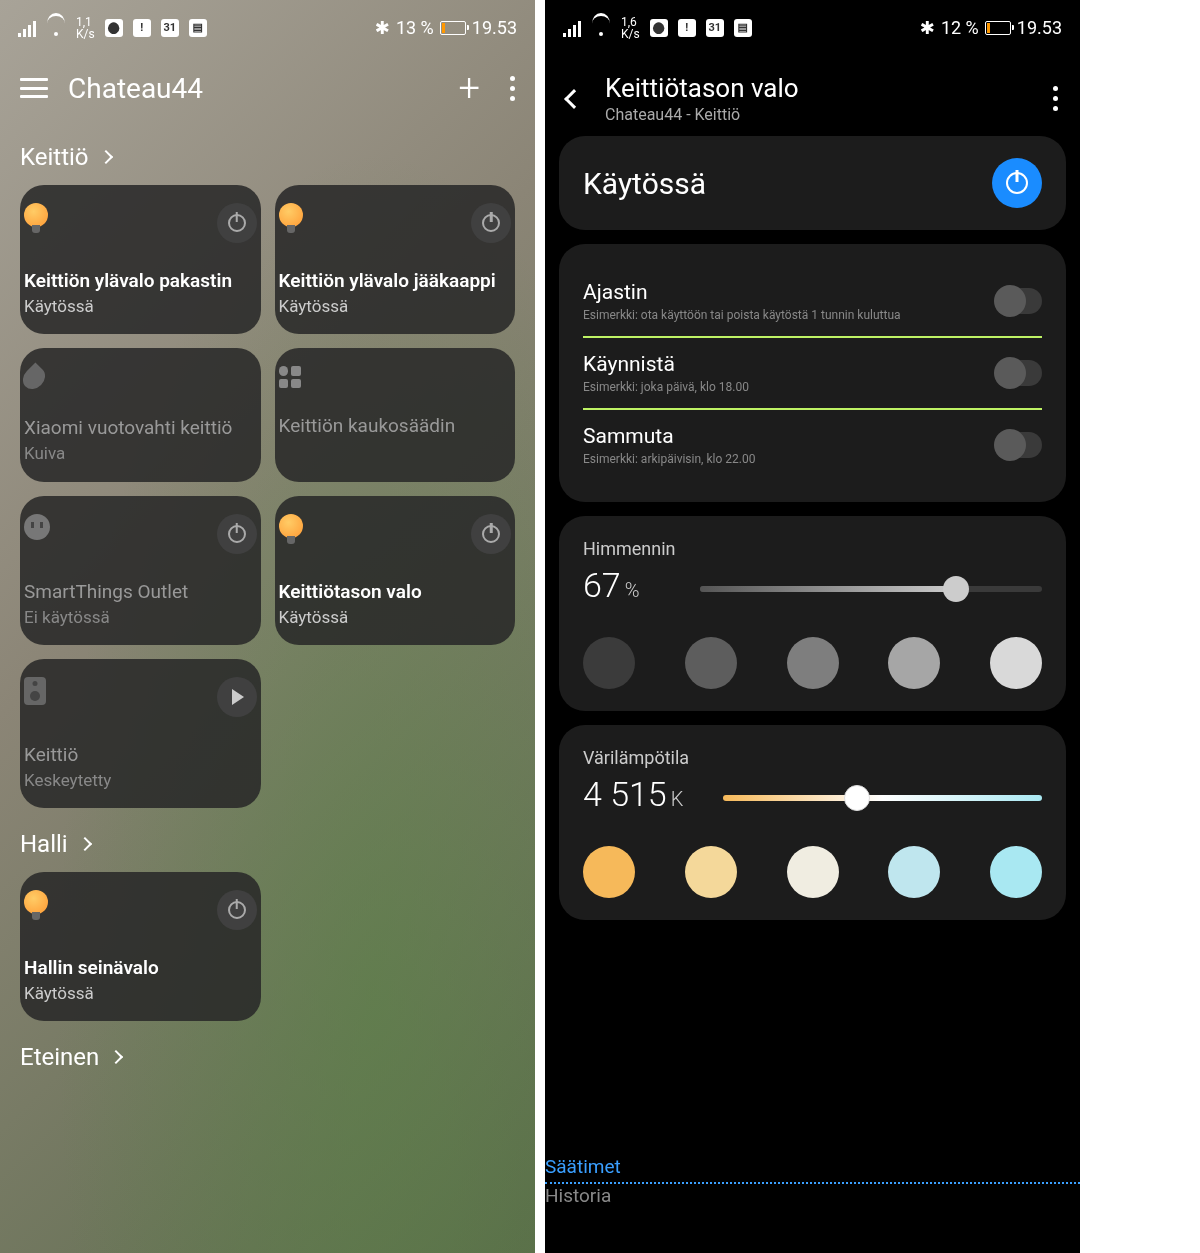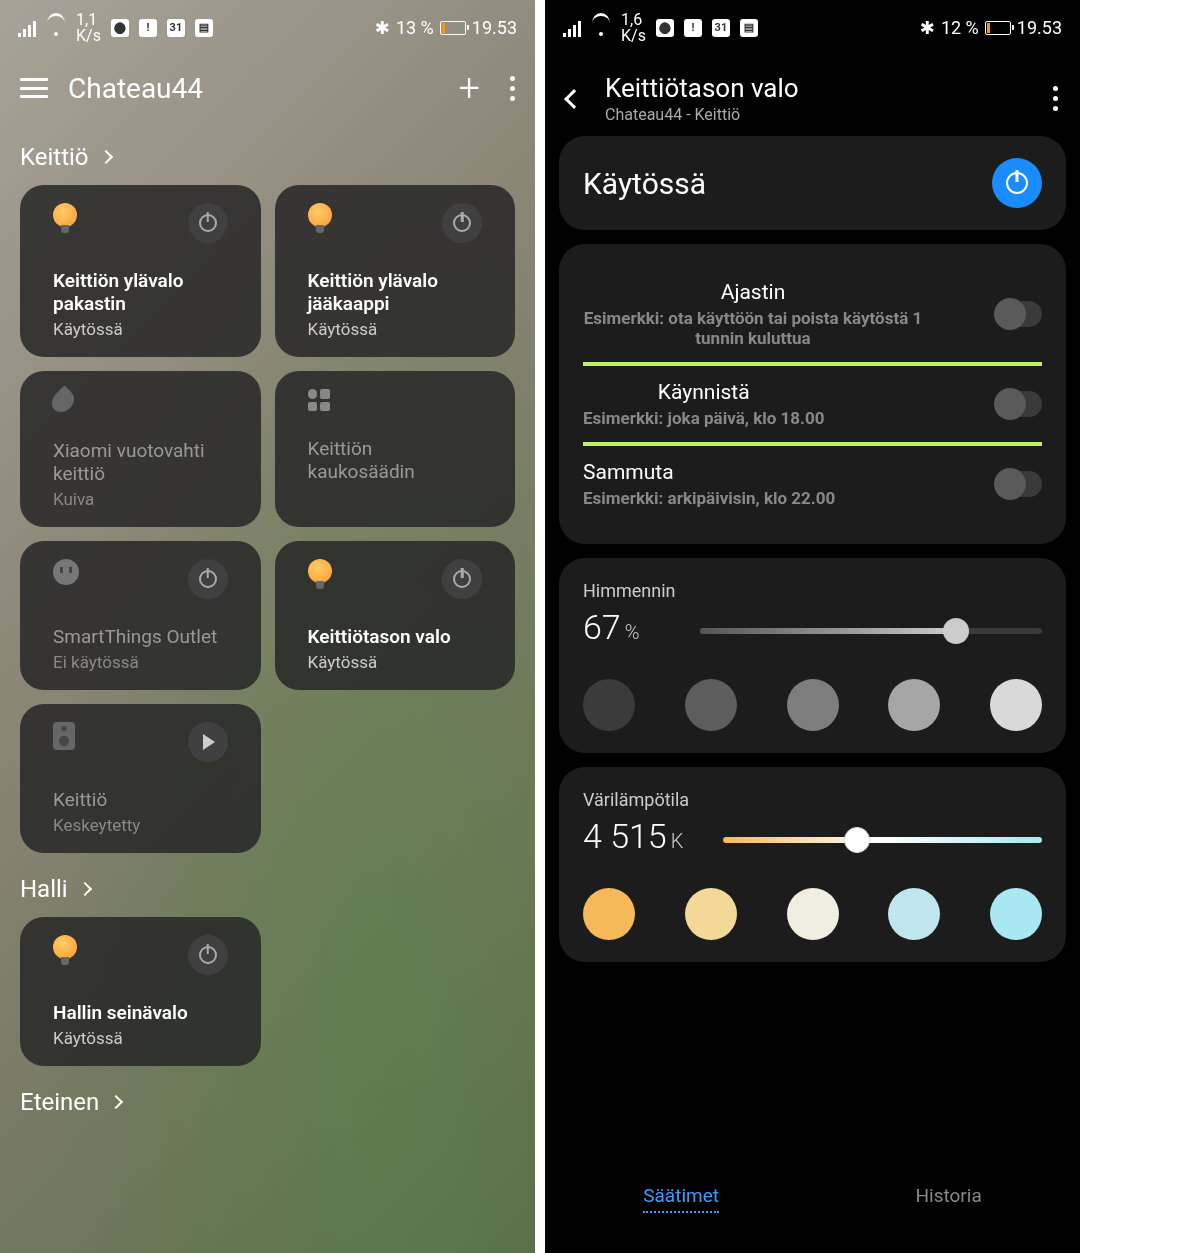--- a/index.html
+++ b/index.html
@@ -11,41 +11,41 @@
   
   .statusbar { display: flex; align-items: center; height: 55px; padding: 0 18px; color: #fff; font-size: 17px; position: relative; z-index: 10; }
   .statusbar .left { display: flex; align-items: center; gap: 10px; }
   .statusbar .right { margin-left: auto; display: flex; align-items: center; gap: 6px; font-size: 18px; }
   .sig-icon { display: inline-flex; align-items: flex-end; gap: 2px; height: 18px; }
   .sig-icon span { width: 3px; background: #fff; }
   .sig-icon span:nth-child(1){height:4px}.sig-icon span:nth-child(2){height:8px}.sig-icon span:nth-child(3){height:12px}.sig-icon span:nth-child(4){height:16px}
   .wifi-icon { width: 20px; height: 16px; position: relative; }
   .wifi-icon::before { content: ''; position: absolute; bottom: 0; left: 50%; transform: translateX(-50%); width: 4px; height: 4px; background: #fff; border-radius: 50%; }
   .wifi-icon::after { content: ''; position: absolute; bottom: 2px; left: 50%; transform: translateX(-50%); width: 18px; height: 18px; border: 3px solid #fff; border-bottom: none; border-left: none; border-right: none; border-radius: 50% 50% 0 0; }
-  .speed { font-size: 16px; line-height: 1; }
+  .speed { font-size: 12px; line-height: 1; }
   .st-icon { width: 18px; height: 18px; background: #fff; border-radius: 3px; display: inline-flex; align-items: center; justify-content: center; font-size: 11px; color: #333; font-weight: bold; }
   .battery-icon { display: inline-block; width: 26px; height: 14px; border: 1.5px solid #fff; border-radius: 2px; position: relative; }
   .battery-icon::after { content: ''; position: absolute; right: -4px; top: 3px; width: 2px; height: 5px; background: #fff; border-radius: 0 1px 1px 0; }
   .battery-fill { position: absolute; left: 1px; top: 1px; bottom: 1px; width: 13%; background: #ff9800; }
   
   .appbar { display: flex; align-items: center; padding: 14px 20px; color: #fff; position: relative; z-index: 10; justify-content: center; }
   .hamburger { width: 28px; height: 20px; display: flex; flex-direction: column; justify-content: space-between; margin-right: 20px; }
   .hamburger span { height: 3px; background: #fff; border-radius: 1px; }
   .appbar-title { font-size: 28px; font-weight: 400; }
   .appbar-actions { margin-left: auto; display: flex; align-items: center; gap: 30px; }
   .plus-icon { font-size: 38px; font-weight: 300; line-height: 1; }
   .dots-icon { display: flex; flex-direction: column; gap: 5px; }
   .dots-icon span { width: 5px; height: 5px; background: #fff; border-radius: 50%; }
   
   .content { padding: 0 20px; position: relative; z-index: 10; }
   .room-header { display: flex; align-items: center; gap: 12px; color: #fff; font-size: 24px; margin: 22px 0 14px; }
   .chevron-r { width: 10px; height: 10px; border-right: 2.5px solid #fff; border-top: 2.5px solid #fff; transform: rotate(45deg); }
   
   .tile-grid { display: grid; grid-template-columns: 1fr 1fr; gap: 14px; }
-  .tile { background: rgba(40,40,40,0.87); border-radius: 24px; padding: 18px 33px; min-height: 134px; position: relative; color: #fff; }
+  .tile { background: rgba(40,40,40,0.87); border-radius: 24px; padding: 18px 4px; min-height: 134px; position: relative; color: #fff; }
   .tile-icon-row { display: flex; justify-content: space-between; align-items: flex-start; margin-bottom: 26px; }
   .bulb-icon { width: 24px; height: 30px; position: relative; }
   .bulb-icon.on::before { content: ''; position: absolute; top: 0; width: 24px; height: 24px; border-radius: 50%; background: radial-gradient(circle at 40% 35%, #ffcc66, #ff9933); }
   .bulb-icon.on::after { content: ''; position: absolute; top: 22px; left: 8px; width: 8px; height: 8px; background: #666; border-radius: 0 0 3px 3px; }
   .power-btn { width: 40px; height: 40px; border-radius: 50%; background: #404040; display: flex; align-items: center; justify-content: center; }
   .power-glyph { width: 18px; height: 18px; border: 2.5px solid #aaa; border-radius: 50%; position: relative; }
   .power-glyph::after { content: ''; position: absolute; top: -4px; left: 50%; transform: translateX(-50%); width: 2.5px; height: 10px; background: #aaa; }
   .play-btn { width: 40px; height: 40px; border-radius: 50%; background: #404040; display: flex; align-items: center; justify-content: center; }
   .play-glyph { width: 0; height: 0; border-left: 12px solid #ccc; border-top: 8px solid transparent; border-bottom: 8px solid transparent; margin-left: 3px; }
   .tile-title { font-size: 19px; font-weight: 600; margin-bottom: 4px; }
@@ -72,36 +72,36 @@
   
   .r-content { padding: 0 14px; }
   .card { background: #1c1c1c; border-radius: 26px; padding: 22px 24px; margin-bottom: 14px; color: #fff; }
   .status-card { display: flex; align-items: center; justify-content: space-between; }
   .status-text { font-size: 30px; }
   .big-power { width: 50px; height: 50px; background: #1a8cff; border-radius: 50%; display: flex; align-items: center; justify-content: center; }
   .big-power .power-glyph { border-color: #fff; width: 22px; height: 22px; }
   .big-power .power-glyph::after { background: #fff; width: 3px; height: 12px; }
   
   .sched-row { display: flex; align-items: center; justify-content: space-between; padding: 14px 0; }
-  .sched-row:not(:last-child) { border-bottom: 4px solid #bef264; text-align: center; }
+  .sched-row:not(:last-child) { border-bottom: 2px solid #bef264; }
   .sched-text .st-title { font-size: 21px; margin-bottom: 4px; }
-  .sched-text .st-sub { font-size: 17px; color: #888; max-width: 340px; font-weight: bold; }
+  .sched-text .st-sub { font-size: 12px; color: #888; max-width: 340px; }
   .toggle { width: 46px; height: 26px; background: #3a3a3a; border-radius: 13px; position: relative; flex-shrink: 0; }
   .toggle::after { content: ''; position: absolute; left: -2px; top: -3px; width: 32px; height: 32px; background: #5a5a5a; border-radius: 50%; }
   
   .slider-card .sc-label { font-size: 18px; color: #ccc; margin-bottom: 6px; }
   .slider-card .sc-value { font-size: 34px; font-weight: 300; margin-bottom: 8px; }
   .slider-card .sc-unit { font-size: 20px; color: #ccc; margin-left: 4px; }
   .slider-track { position: relative; height: 6px; background: #3a3a3a; border-radius: 3px; flex: 1; margin-left: 120px; }
   .slider-fill { position: absolute; left: 0; top: 0; bottom: 0; border-radius: 3px; }
   .slider-thumb { position: absolute; top: 50%; transform: translate(-50%,-50%); width: 26px; height: 26px; background: #ccc; border-radius: 50%; }
   .swatch-row { display: flex; justify-content: space-between; margin-top: 24px; }
   .swatch { width: 52px; height: 52px; border-radius: 50%; }
   
-  .bottom-tabs { position: absolute; bottom: 0; left: 0; right: 0; display: flex; justify-content: space-around; padding: 24px 0 40px; }
+  .bottom-tabs { position: absolute; bottom: 0; left: 0; right: 0; display: flex; justify-content: space-around; padding: 24px 0 40px; flex-direction: column; }
   .tab { font-size: 19px; color: #888; position: relative; padding-bottom: 6px; }
   .tab.active { color: #3a9fff; }
   .tab.active::after { content: ''; position: absolute; left: 0; right: 0; bottom: 0; border-bottom: 2px dotted #3a9fff; }
 </style>
 </head>
 <body>
 
 <div class="phone phone-left">
   <div class="statusbar">
     <div class="left">

